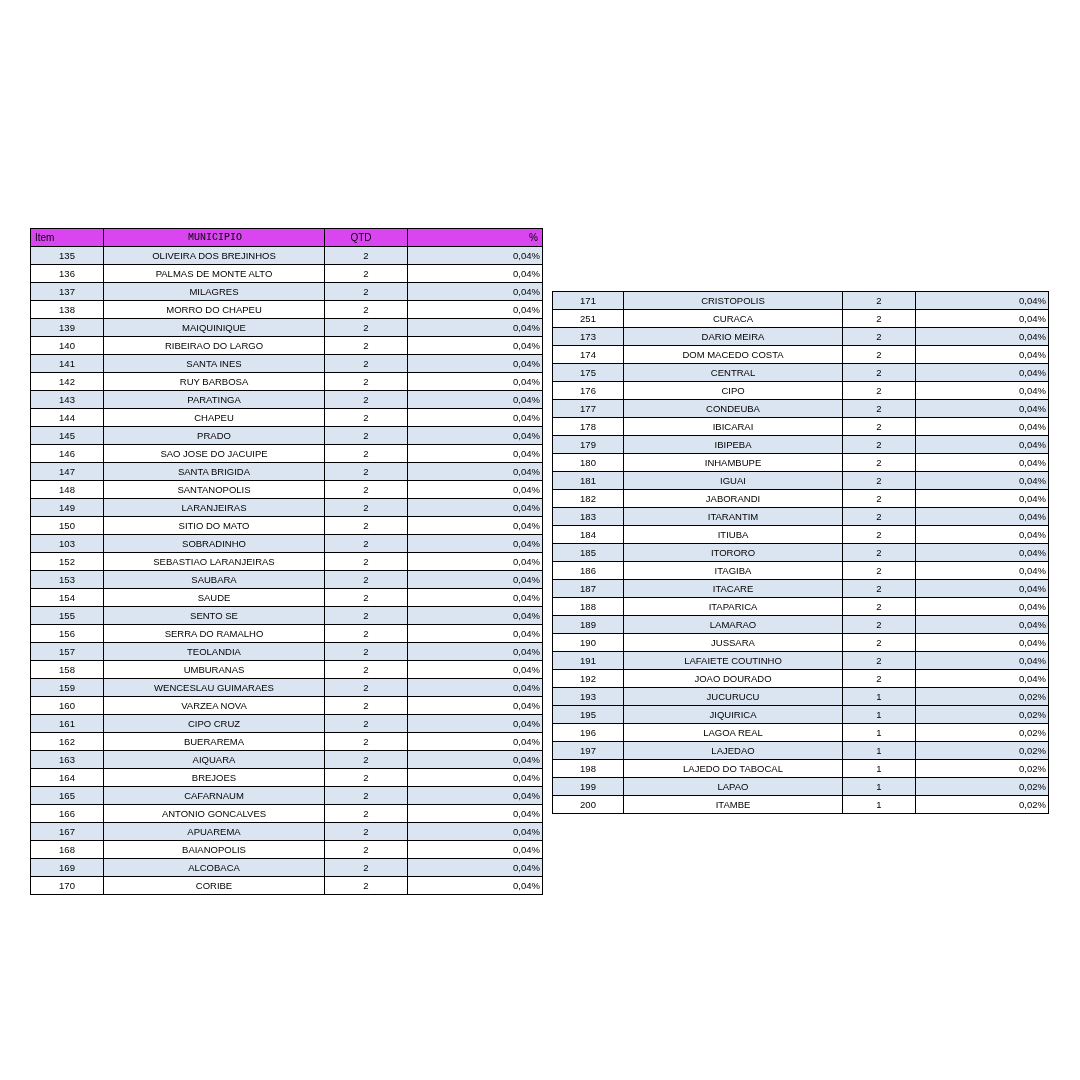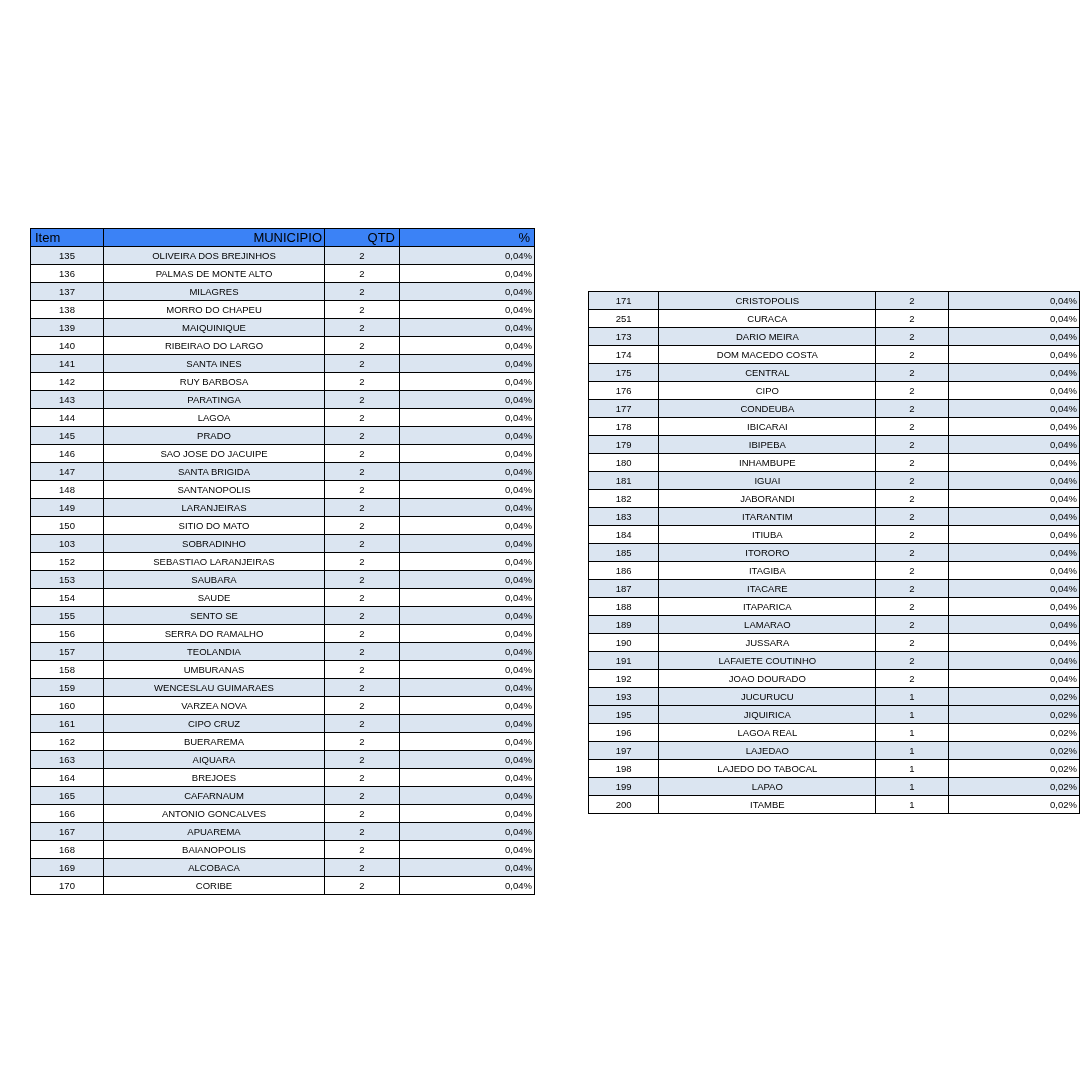--- a/index.html
+++ b/index.html
@@ -38,34 +38,34 @@
   }
 
   
   .col-item  { width: 66px;  text-align: center; }
   .col-mun   { width: 214px; text-align: center; }
   .col-qtd   { width: 68px;  text-align: center; }
   .col-pct   { width: 128px; text-align: right; padding-right: 4px; }
 
   
   thead th {
-    background: #3b82f6;
+    background: #d946ef;
     font-weight: bold;
-    font-size: 13px;
+    font-size: 10px;
   }
   thead th.h-item { text-align: left; padding-left: 4px; }
-  thead th.h-mun  { text-align: right; padding-left: 4px; }
-  thead th.h-qtd  { text-align: right; padding-right: 4px; }
+  thead th.h-mun  { text-align: center; padding-left: 4px; font-family: Liberation Mono, monospace; }
+  thead th.h-qtd  { text-align: center; padding-right: 12px; }
   thead th.h-pct  { text-align: right; padding-right: 4px; }
 
   tbody tr.alt td { background: #dbe5f1; }
   tbody tr.plain td { background: #ffffff; }
 
   
-  #right-table { left: 588px; top: 291px; }
+  #right-table { left: 552px; top: 291px; }
   #left-table  { left: 30px;  top: 228px; }
 </style>
 </head>
 <body>
 
 <div class="table-wrap" id="left-table">
   <table class="grid">
     <thead>
       <tr>
         <th class="col-item h-item">Item</th>
@@ -124,21 +124,21 @@
           <td class="col-pct">0,04%</td>
         </tr>
         <tr class="alt">
           <td class="col-item">143</td>
           <td class="col-mun">PARATINGA</td>
           <td class="col-qtd">2</td>
           <td class="col-pct">0,04%</td>
         </tr>
         <tr class="plain">
           <td class="col-item">144</td>
-          <td class="col-mun">LAGOA</td>
+          <td class="col-mun">CHAPEU</td>
           <td class="col-qtd">2</td>
           <td class="col-pct">0,04%</td>
         </tr>
         <tr class="alt">
           <td class="col-item">145</td>
           <td class="col-mun">PRADO</td>
           <td class="col-qtd">2</td>
           <td class="col-pct">0,04%</td>
         </tr>
         <tr class="plain">

